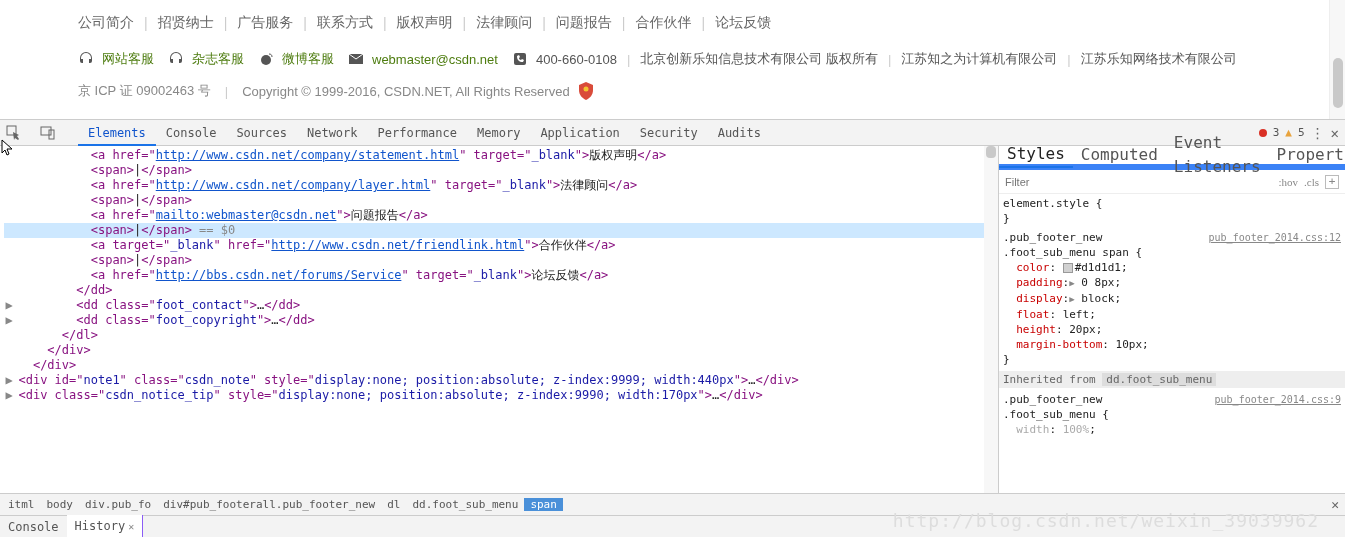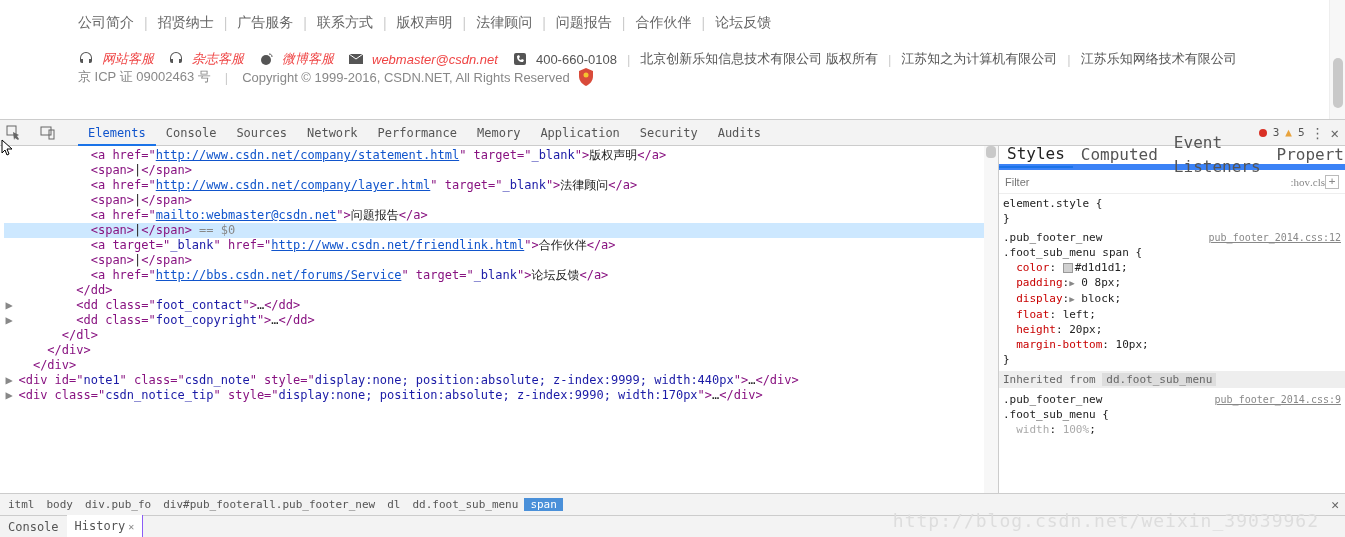--- a/index.html
+++ b/index.html
@@ -7,22 +7,22 @@
 a{text-decoration:none;}
 
 
 .page-top{padding:14px 0 0 78px;background:#fff;height:119px;position:relative;}
 .footer-links{display:flex;align-items:center;gap:0;color:#666;font-size:14px;}
 .footer-links a{color:#666;}
 .footer-links .sep{color:#ccc;margin:0 10px;}
 .footer-contact{display:flex;align-items:center;gap:4px;margin-top:18px;color:#555;font-size:13px;flex-wrap:wrap;}
 .footer-contact .ico{width:16px;height:16px;display:inline-block;margin-right:4px;}
 .footer-contact .sep{color:#ccc;margin:0 6px;}
-.footer-contact a{color:#ef4444;font-style:italic;}
-.footer-copy{margin-top:0;color:#888;font-size:13px;display:flex;align-items:center;gap:8px;}
+.footer-contact a{color:#4d7c0f;}
+.footer-copy{margin-top:14px;color:#888;font-size:13px;display:flex;align-items:center;gap:8px;}
 .footer-copy .sep{color:#ccc;margin:0 6px;}
 .shield{width:16px;height:18px;display:inline-block;}
 .scrollbar-right{position:absolute;top:0;right:0;width:16px;height:119px;background:#f7f7f7;border-left:1px solid #eee;}
 .scrollbar-right::after{content:"";position:absolute;top:58px;left:3px;width:10px;height:50px;background:#c9c9c9;border-radius:5px;}
 
 
 .devtools{border-top:1px solid #ccc;height:418px;display:flex;flex-direction:column;font-family:Menlo,Consolas,monospace;font-size:12px;color:#222;}
 .dt-toolbar{display:flex;align-items:center;height:26px;border-bottom:1px solid #ccc;padding:0 6px;gap:18px;background:#f3f3f3;}
 .dt-toolbar .tool-ico{width:16px;height:16px;}
 .dt-tabs{display:flex;align-items:stretch;height:26px;margin-left:4px;}
@@ -47,21 +47,21 @@
 .line-hl{background:#cde8ff;}
 .eq0{color:#888;}
 .dom-scroll{position:absolute;top:0;right:0;width:14px;height:100%;background:#f7f7f7;}
 .dom-scroll::before{content:"";position:absolute;top:0;left:2px;width:10px;height:12px;background:#c9c9c9;border-radius:4px;}
 
 .styles-panel{width:346px;display:flex;flex-direction:column;background:#fff;}
 .sp-tabs{display:flex;align-items:center;height:24px;border-bottom:6px solid #3b82f6;font-size:16px;}
 .sp-tab{padding:0 8px;line-height:24px;color:#555;}
 .sp-tab.active{color:#222;border-bottom:2px solid #1a73e8;}
 .sp-tab .more{color:#888;}
-.sp-filter{display:flex;align-items:center;height:24px;border-bottom:1px solid #eee;padding:0 6px;}
+.sp-filter{display:flex;align-items:center;height:24px;border-bottom:1px solid #eee;padding:0 6px;gap:6px;}
 .sp-filter input{border:none;outline:none;flex:1;font-size:11px;color:#888;}
 .hov,.cls{font-family:Liberation Serif, serif;font-size:11px;color:#888;}
 .plus{width:14px;height:14px;border:1px solid #bbb;color:#888;font-size:11px;line-height:12px;text-align:center;}
 .sp-rules{flex:1;overflow:auto;font-family:Menlo,Consolas,monospace;font-size:11px;line-height:15px;padding:2px 4px;}
 .rule-src{float:right;color:#888;text-decoration:underline;font-size:10px;}
 .sel{color:#222;}
 .brace{color:#222;}
 .prop{color:#c80000;}
 .val{color:#222;}
 .swatch{display:inline-block;width:10px;height:10px;border:1px solid #999;background:#d1d1d1;vertical-align:middle;margin-right:2px;}

